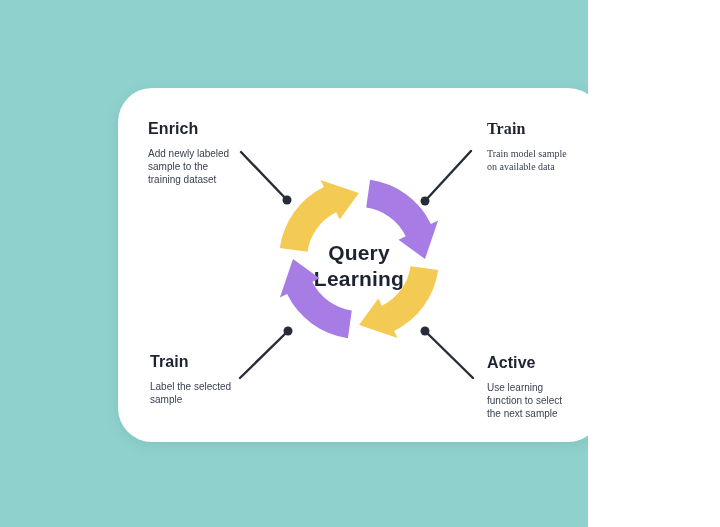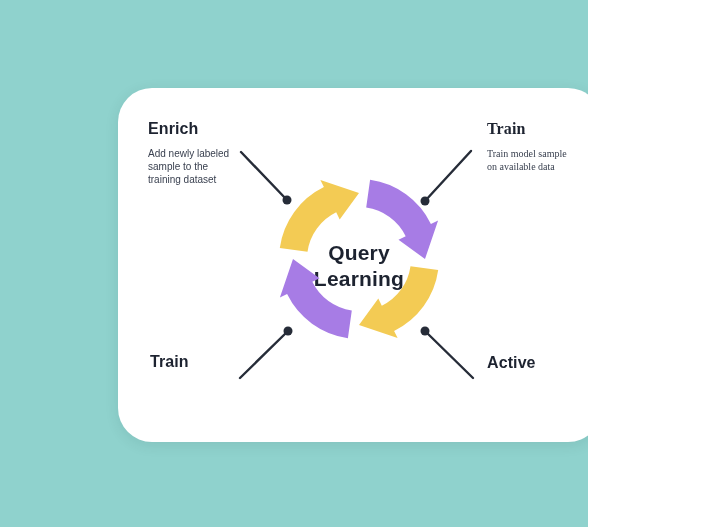--- a/index.html
+++ b/index.html
@@ -79,24 +79,29 @@
   </div>
 
   <div class="node node-train">
     <h2>Train</h2>
     <p>Train model sample
 on available data</p>
   </div>
 
   <div class="node node-label">
     <h2>Train</h2>
+    <p>Label the selected
+sample</p>
   </div>
 
   <div class="node node-query">
     <h2>Active</h2>
+    <p>Use learning
+function to select
+the next sample</p>
   </div>
 
   <div class="center-title">Query
 Learning</div>
 
   <svg class="overlay" viewBox="0 0 720 527" aria-hidden="true">
 
     <path fill="#F3CB54" d="M 279.8 247.9 A 80 80 0 0 1 323.9 187.1 L 320.4 179.9 L 359.0 193.0 L 339.7 219.5 L 336.2 212.3 A 52 52 0 0 0 307.5 251.8 Z"></path>
     <path fill="#A77CE5" d="M 370.1 179.8 A 80 80 0 0 1 430.9 223.9 L 438.1 220.4 L 425.0 259.0 L 398.5 239.7 L 405.7 236.2 A 52 52 0 0 0 366.2 207.5 Z"></path>
     <path fill="#F3CB54" d="M 438.2 270.1 A 80 80 0 0 1 394.1 330.9 L 397.6 338.1 L 359.0 325.0 L 378.3 298.5 L 381.8 305.7 A 52 52 0 0 0 410.5 266.2 Z"></path>

